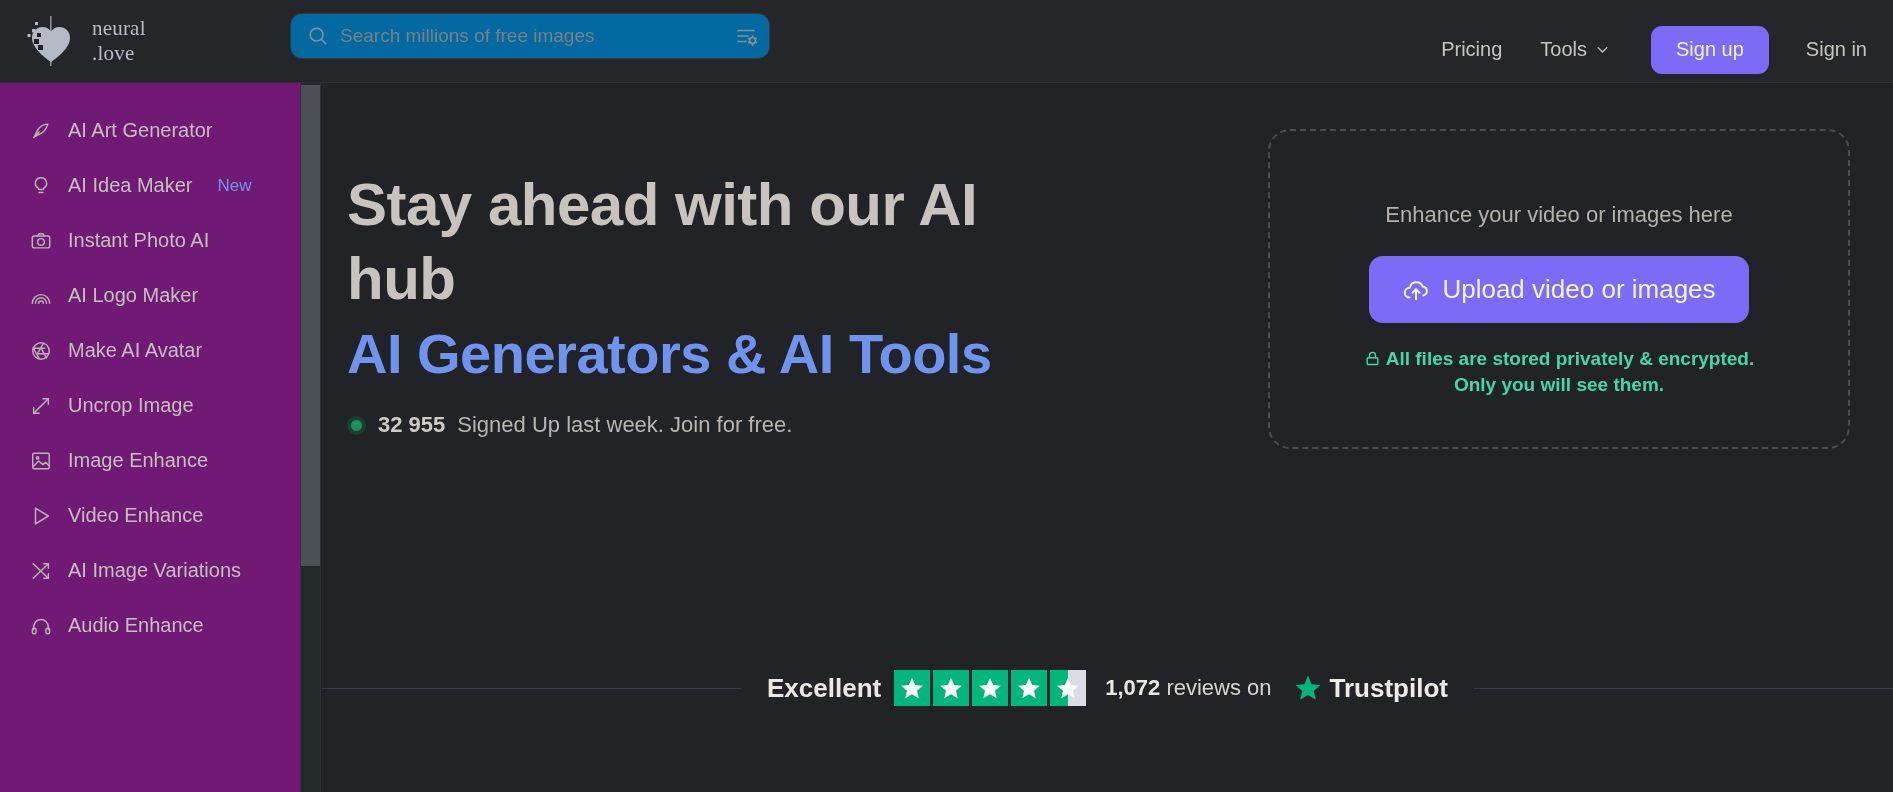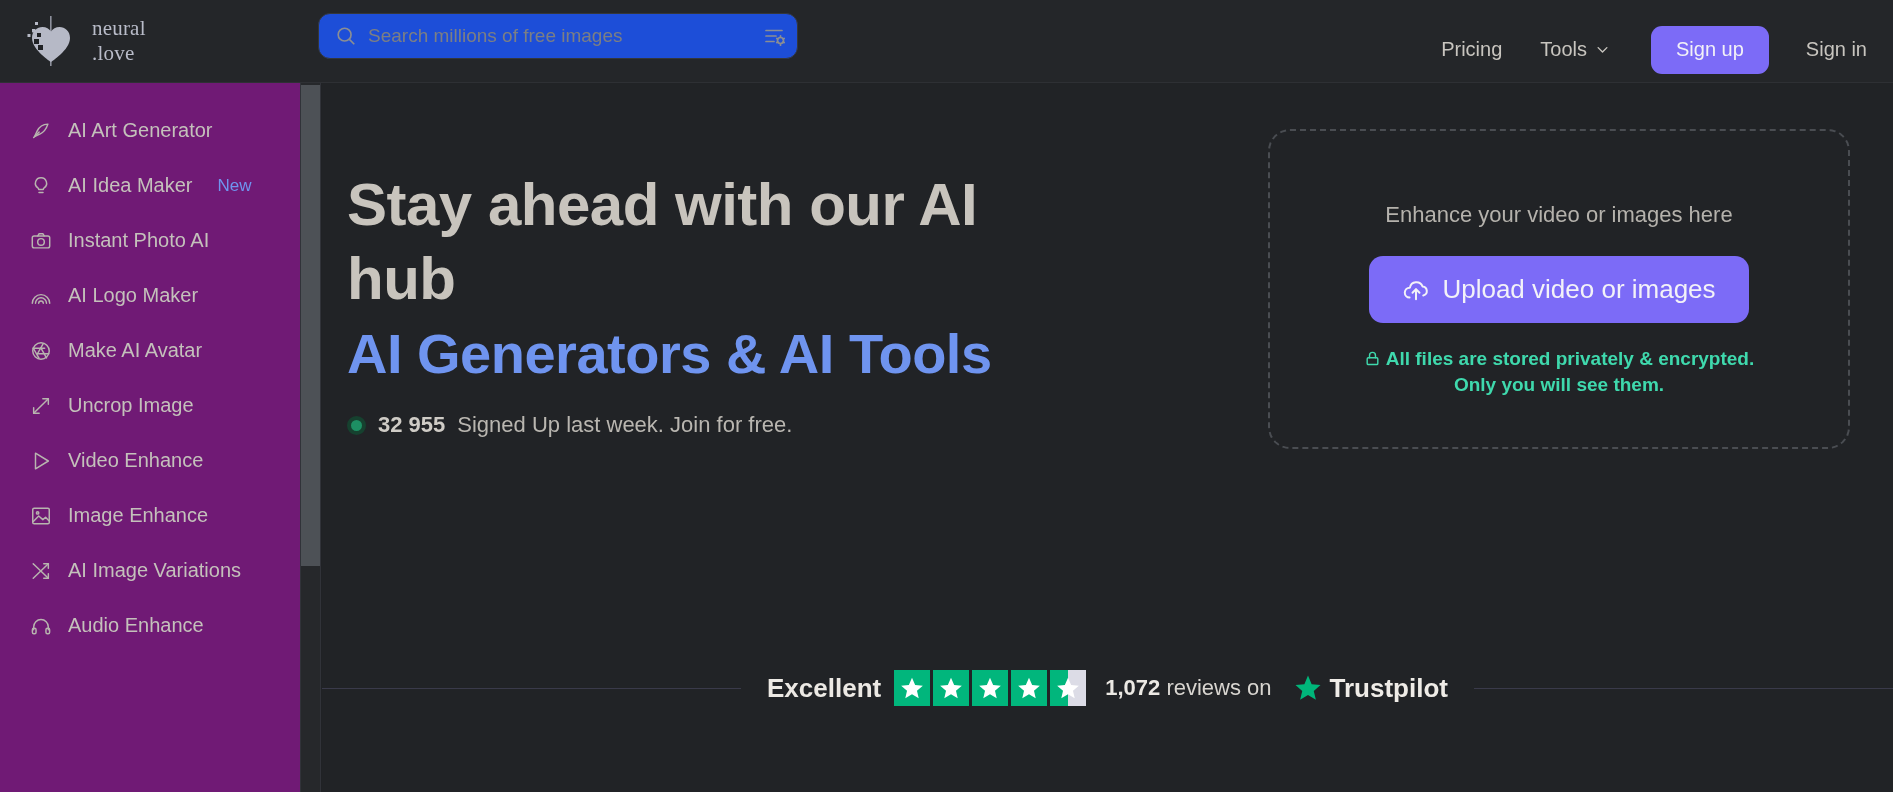--- a/index.html
+++ b/index.html
@@ -31,24 +31,24 @@
   #logo-text {
     color: #b9bcc9;
     font-size: 21px; line-height: 25px;
     font-weight: 500; letter-spacing: .2px;
     white-space: pre-line;
   }
 
   #search-wrap {
     position: absolute; left: 290px; top: 13px;
     width: 480px; height: 46px;
-    background: #1d4ed8;
+    background: #0369a1;
     border: 1px solid #34373b;
     border-radius: 12px;
-    display: flex; align-items: center; margin-left: 28px;
+    display: flex; align-items: center;
   }
   #search-icon { margin-left: 16px; flex: none; display:block; }
   #search-input {
     flex: 1 1 auto;
     background: transparent; border: none; outline: none;
     color: #cfcfcf;
     font-family: "Liberation Sans", sans-serif;
     font-size: 19px;
     margin-left: 11px;
   }
@@ -316,33 +316,33 @@
   <div class="side-item">
     <svg class="si-ic" viewBox="0 0 24 24" fill="none" stroke="#b8b5af" stroke-width="1.6" stroke-linecap="round" stroke-linejoin="round">
       <line x1="4" y1="20" x2="20" y2="4"></line>
       <polyline points="14,4 20,4 20,10"></polyline>
       <polyline points="10,20 4,20 4,14"></polyline>
     </svg>
     <span class="side-label">Uncrop Image</span>
   </div>
 
   <div class="side-item">
-    <svg class="si-ic" viewBox="0 0 24 24" fill="none" stroke="#b8b5af" stroke-width="1.6" stroke-linejoin="round">
-      <polygon points="6,3.5 20,12 6,20.5"></polygon>
-    </svg>
-    <span class="side-label">Video Enhance</span>
-  </div>
-
-  <div class="side-item">
     <svg class="si-ic" viewBox="0 0 24 24" fill="none" stroke="#b8b5af" stroke-width="1.6" stroke-linecap="round" stroke-linejoin="round">
       <rect x="3" y="3.5" width="18" height="17" rx="1.5"></rect>
       <circle cx="8.3" cy="8.6" r="1.3"></circle>
       <polyline points="3.6,18 9.5,12 14,16 17,13.4 20.4,17"></polyline>
     </svg>
     <span class="side-label">Image Enhance</span>
+  </div>
+
+  <div class="side-item">
+    <svg class="si-ic" viewBox="0 0 24 24" fill="none" stroke="#b8b5af" stroke-width="1.6" stroke-linejoin="round">
+      <polygon points="6,3.5 20,12 6,20.5"></polygon>
+    </svg>
+    <span class="side-label">Video Enhance</span>
   </div>
 
   <div class="side-item">
     <svg class="si-ic" viewBox="0 0 24 24" fill="none" stroke="#b8b5af" stroke-width="1.6" stroke-linecap="round" stroke-linejoin="round">
       <line x1="3.5" y1="4" x2="20" y2="20"></line>
       <line x1="20" y1="4" x2="3.5" y2="20"></line>
       <polyline points="15,4 20,4 20,9"></polyline>
       <polyline points="15,20 20,20 20,15"></polyline>
     </svg>
     <span class="side-label">AI Image Variations</span>

